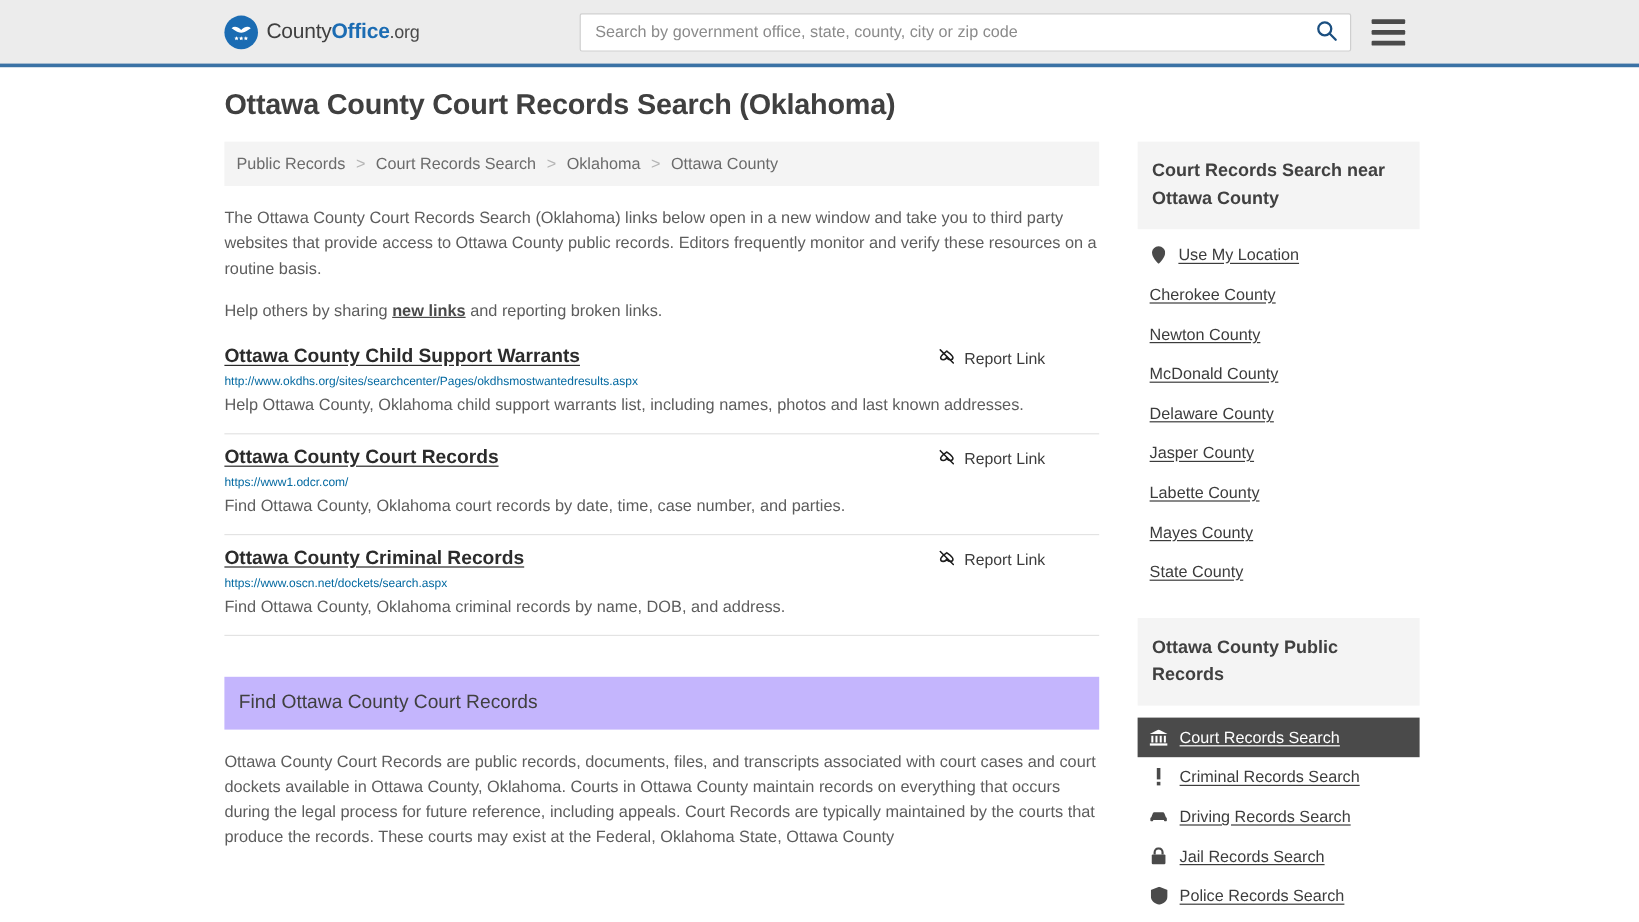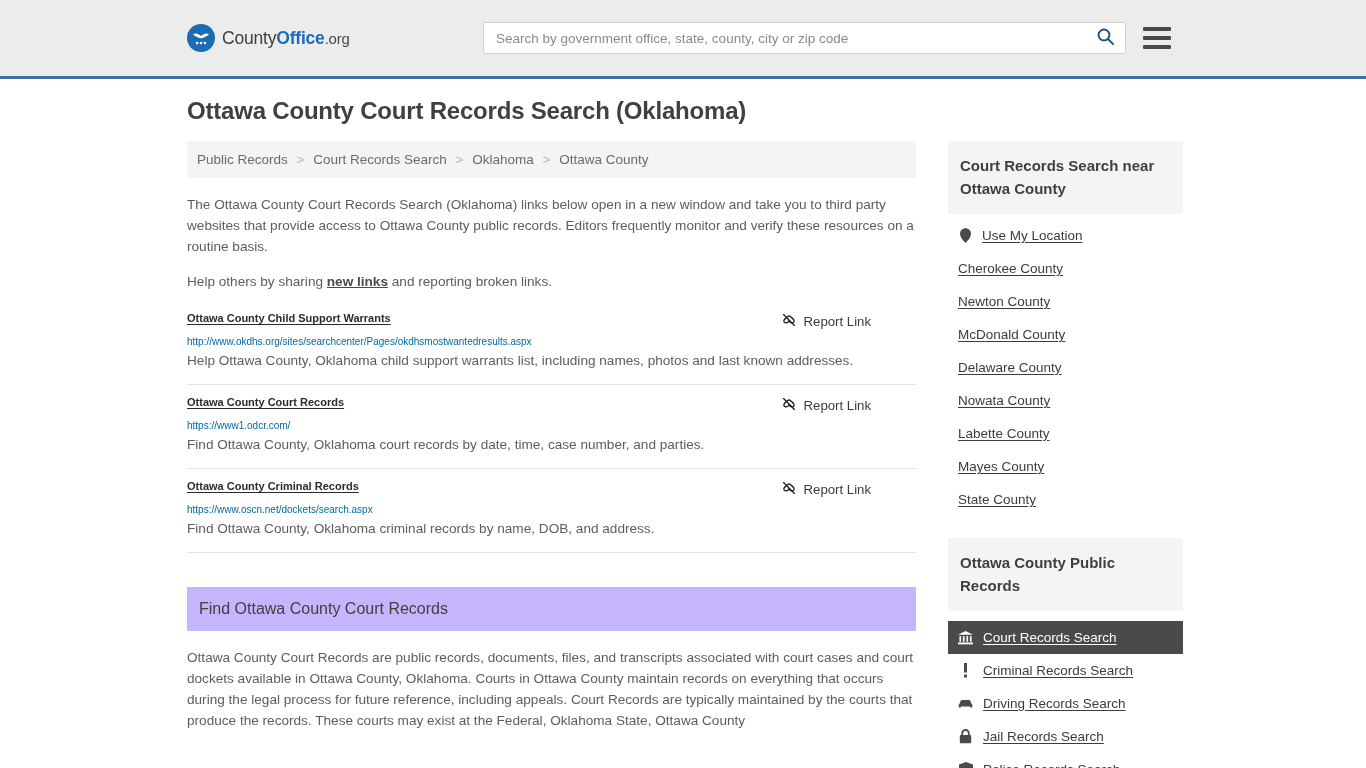--- a/index.html
+++ b/index.html
@@ -9,21 +9,21 @@
     width: 1366px; height: 768px;
     overflow: hidden;
     background: #ffffff;
     font-family: "Liberation Sans", sans-serif;
     color: #555555;
     -webkit-font-smoothing: antialiased;
   }
 
   
   .site-header {
-    height: 79px;
+    height: 56px;
     background: #ececec;
     border-bottom: 3px solid #3b72a5;
     display: flex;
     align-items: center;
     position: relative;
   }
   .header-inner {
     width: 1000px;
     margin: 0 auto;
     display: flex;
@@ -156,21 +156,21 @@
     padding: 11px 0 13px 0;
     border-bottom: 1px solid #e3e3e3;
   }
   .result:first-child { padding-top: 6px; }
   .result-head {
     display: flex;
     align-items: flex-start;
     justify-content: space-between;
   }
   .result-title {
-    font-size: 11px;
+    font-size: 16px;
     font-weight: 700;
     color: #2b2b2b;
     text-decoration: underline;
     text-underline-offset: 2px;
   }
   .report-link {
     display: flex;
     align-items: center;
     gap: 7px;
     font-size: 13.2px;
@@ -404,21 +404,21 @@
         <li>
           <a href="#">Newton County</a>
         </li>
         <li>
           <a href="#">McDonald County</a>
         </li>
         <li>
           <a href="#">Delaware County</a>
         </li>
         <li>
-          <a href="#">Nowata County</a>
+          <a href="#">Jasper County</a>
         </li>
         <li>
           <a href="#">Labette County</a>
         </li>
         <li>
           <a href="#">Mayes County</a>
         </li>
         <li>
           <a href="#">State County</a>
         </li>

